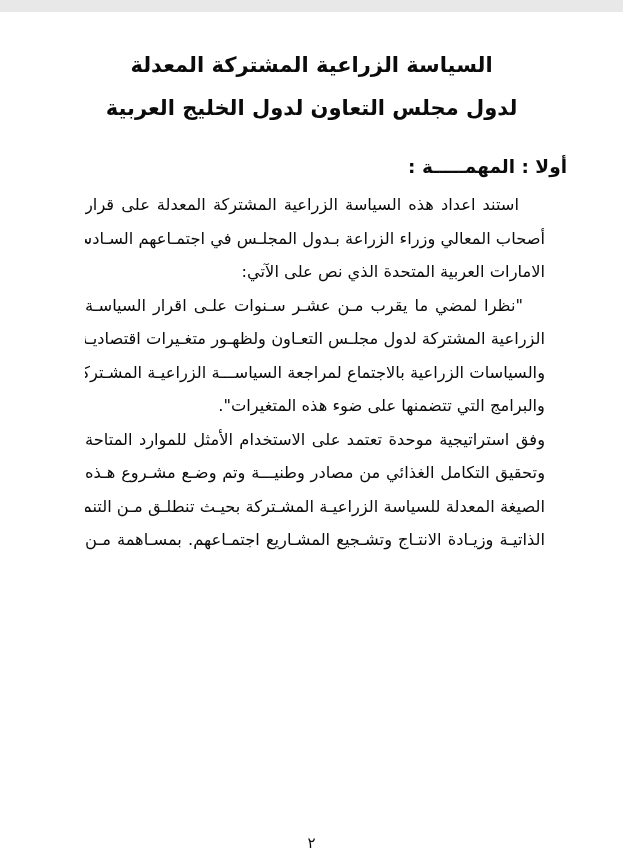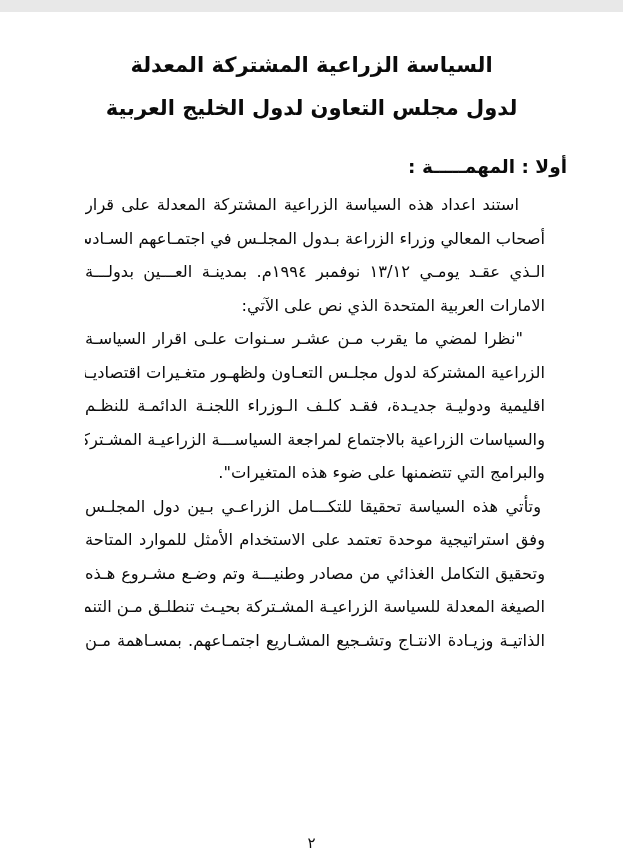--- a/index.html
+++ b/index.html
@@ -63,28 +63,25 @@
 
   <div class="doc-title t1">السياسة الزراعية المشتركة المعدلة</div>
 
   <div class="doc-title t2">لدول مجلس التعاون لدول الخليج العربية</div>
 
   <div class="section-heading">أولا : المهمـــــة :</div>
 
   <div class="body-block">
     <div class="line ind1">استند اعداد هذه السياسة الزراعية المشتركة المعدلة على قرار</div>
     <div class="line">أصحاب المعالي وزراء الزراعة بـدول المجلـس في اجتمـاعهم السـادس</div>
-    <div class="line">الـذي عقـد يومـي ١٣/١٢ نوفمبر ١٩٩٤م. بمدينـة العـــين بدولـــة</div>
     <div class="line end">الامارات العربية المتحدة الذي نص على الآتي:</div>
     <div class="line ind2">"نظرا لمضي ما يقرب مـن عشـر سـنوات علـى اقرار السياسـة</div>
     <div class="line">الزراعية المشتركة لدول مجلـس التعـاون ولظهـور متغـيرات اقتصاديـة</div>
-    <div class="line">اقليمية ودوليـة جديـدة، فقـد كلـف الـوزراء اللجنـة الدائمـة للنظـم</div>
     <div class="line">والسياسات الزراعية بالاجتماع لمراجعة السياســـة الزراعيـة المشـتركة</div>
     <div class="line end">والبرامج التي تتضمنها على ضوء هذه المتغيرات".</div>
-    <div class="line ind3">وتأتي هذه السياسة تحقيقا للتكـــامل الزراعـي بـين دول المجلـس</div>
     <div class="line">وفق استراتيجية موحدة تعتمد على الاستخدام الأمثل للموارد المتاحة</div>
     <div class="line">وتحقيق التكامل الغذائي من مصادر وطنيـــة وتم وضـع مشـروع هـذه</div>
     <div class="line">الصيغة المعدلة للسياسة الزراعيـة المشـتركة بحيـث تنطلـق مـن التنميـة</div>
     <div class="line">الذاتيـة وزيـادة الانتـاج وتشـجيع المشـاريع اجتمـاعهم. بمسـاهمة مـن</div>
   </div>
 
   <div class="page-number">٢</div>
 
 </div>
 

